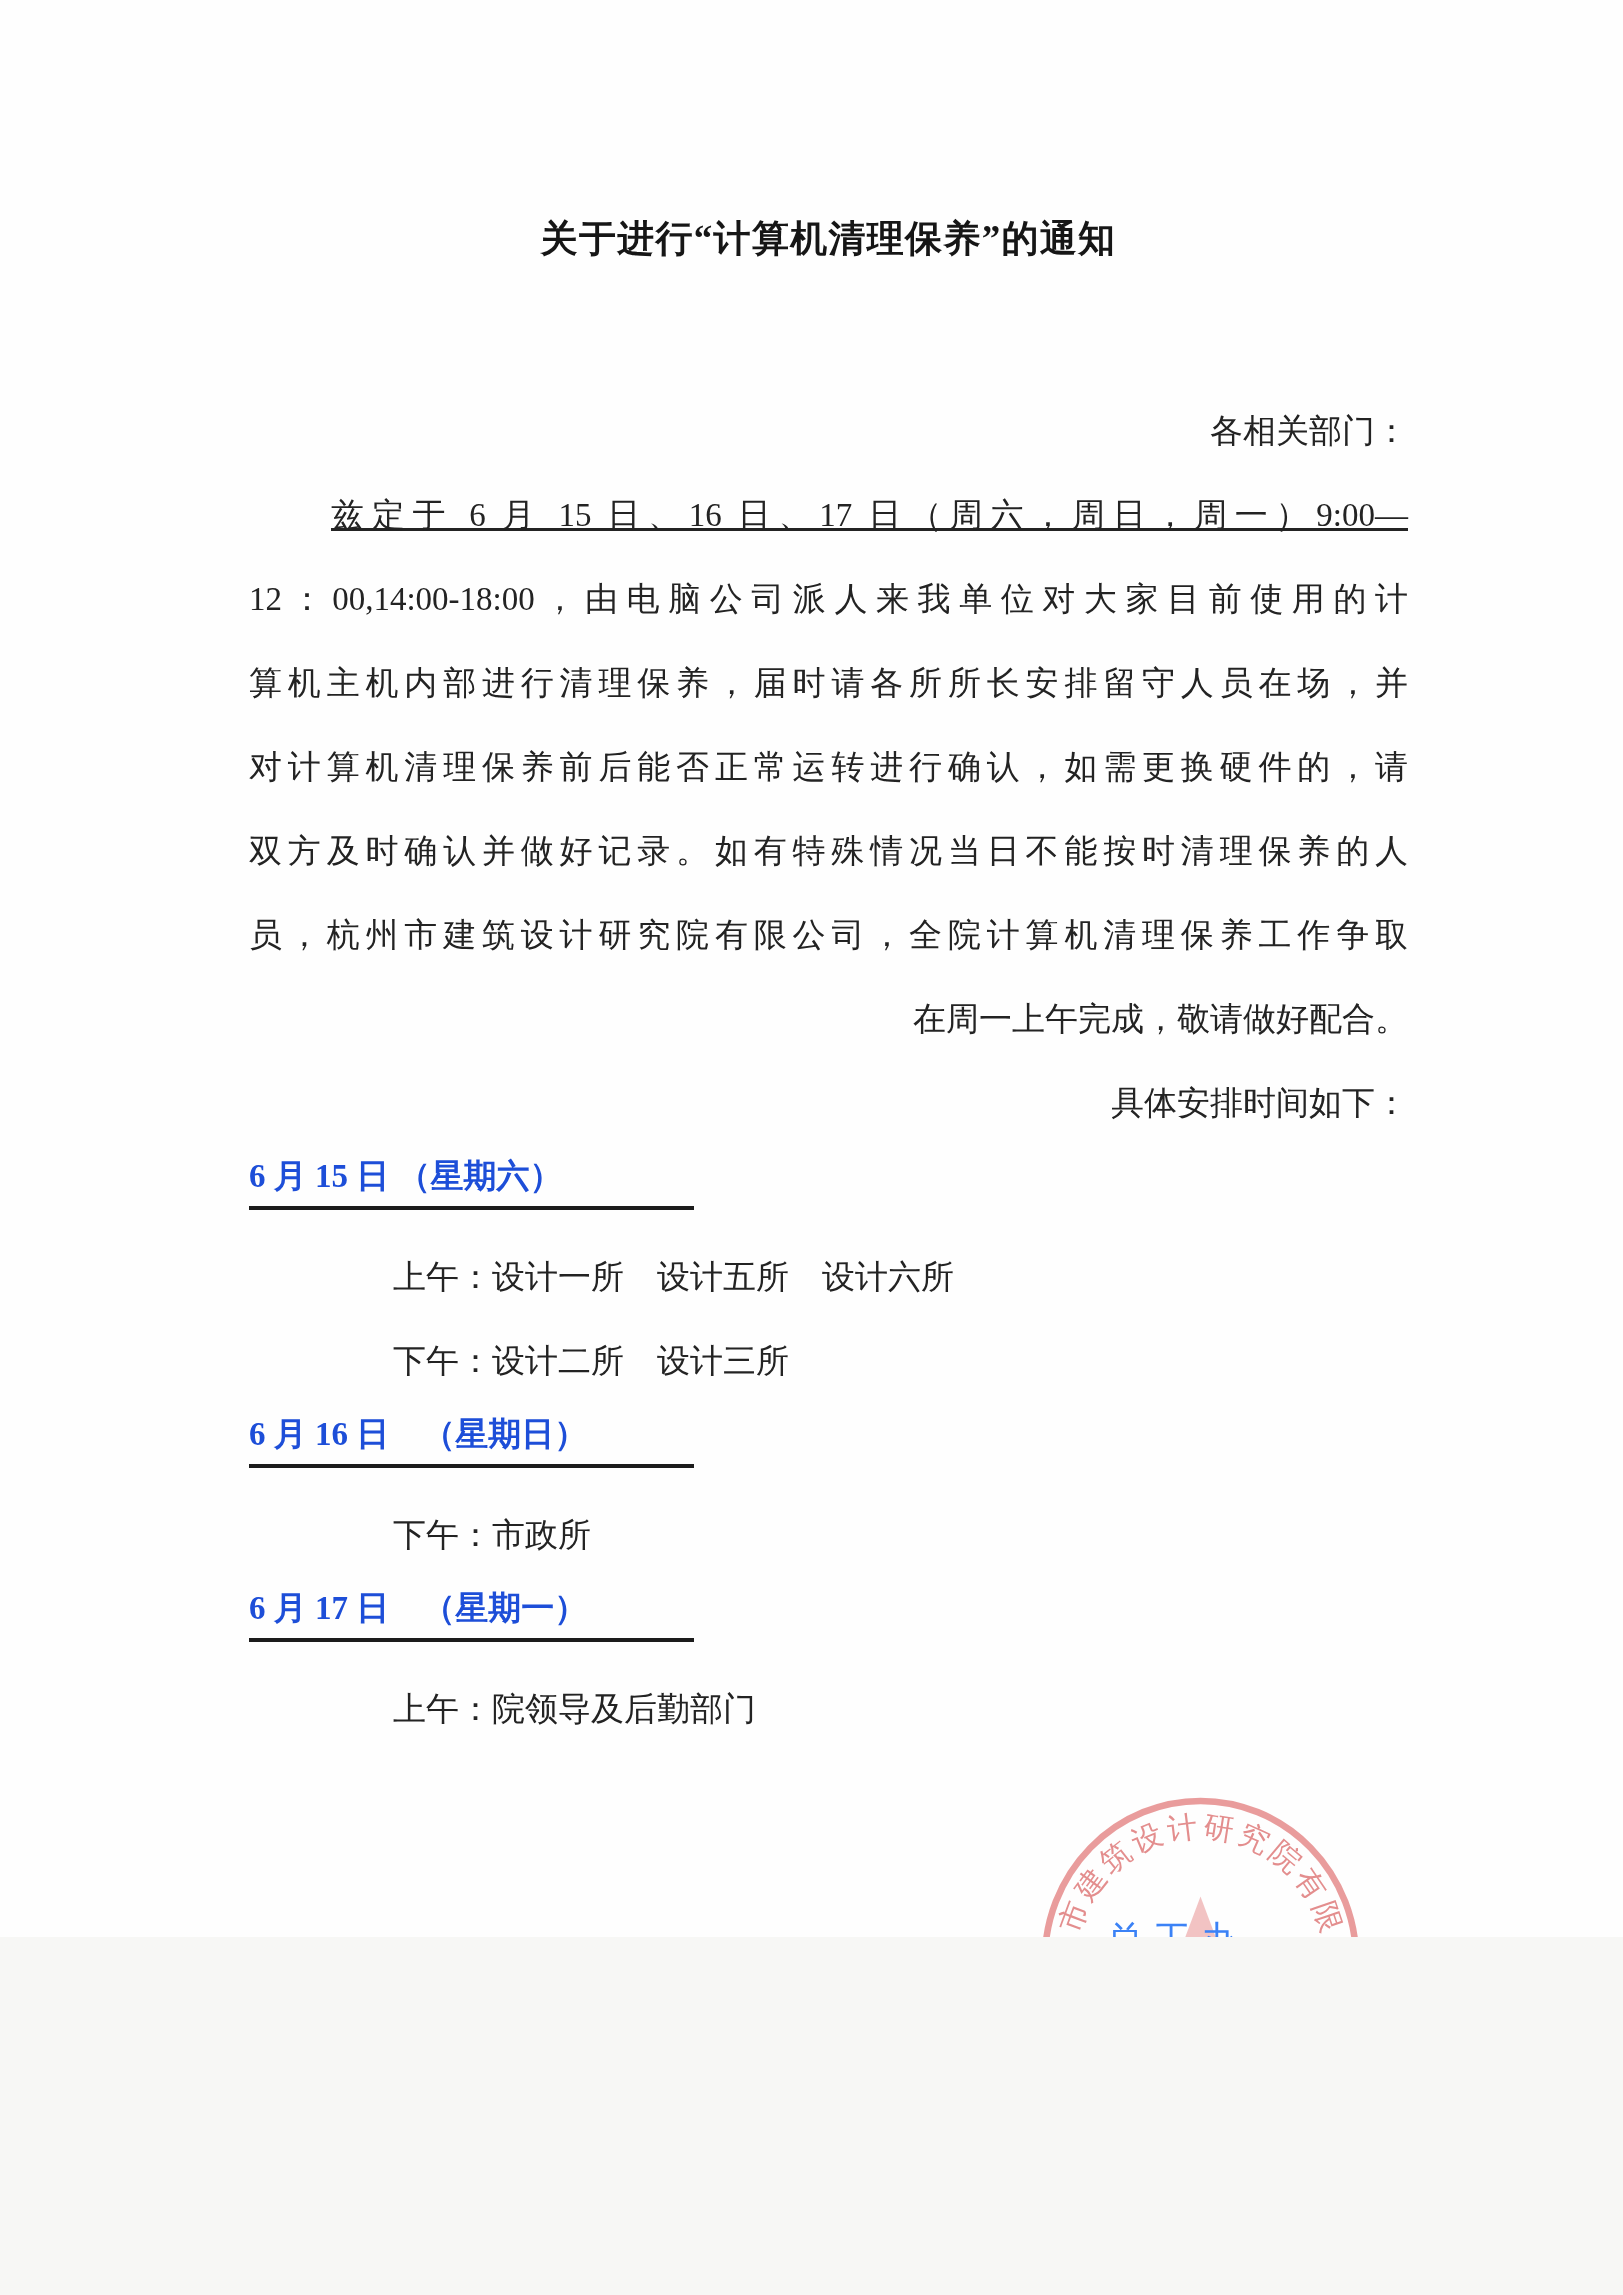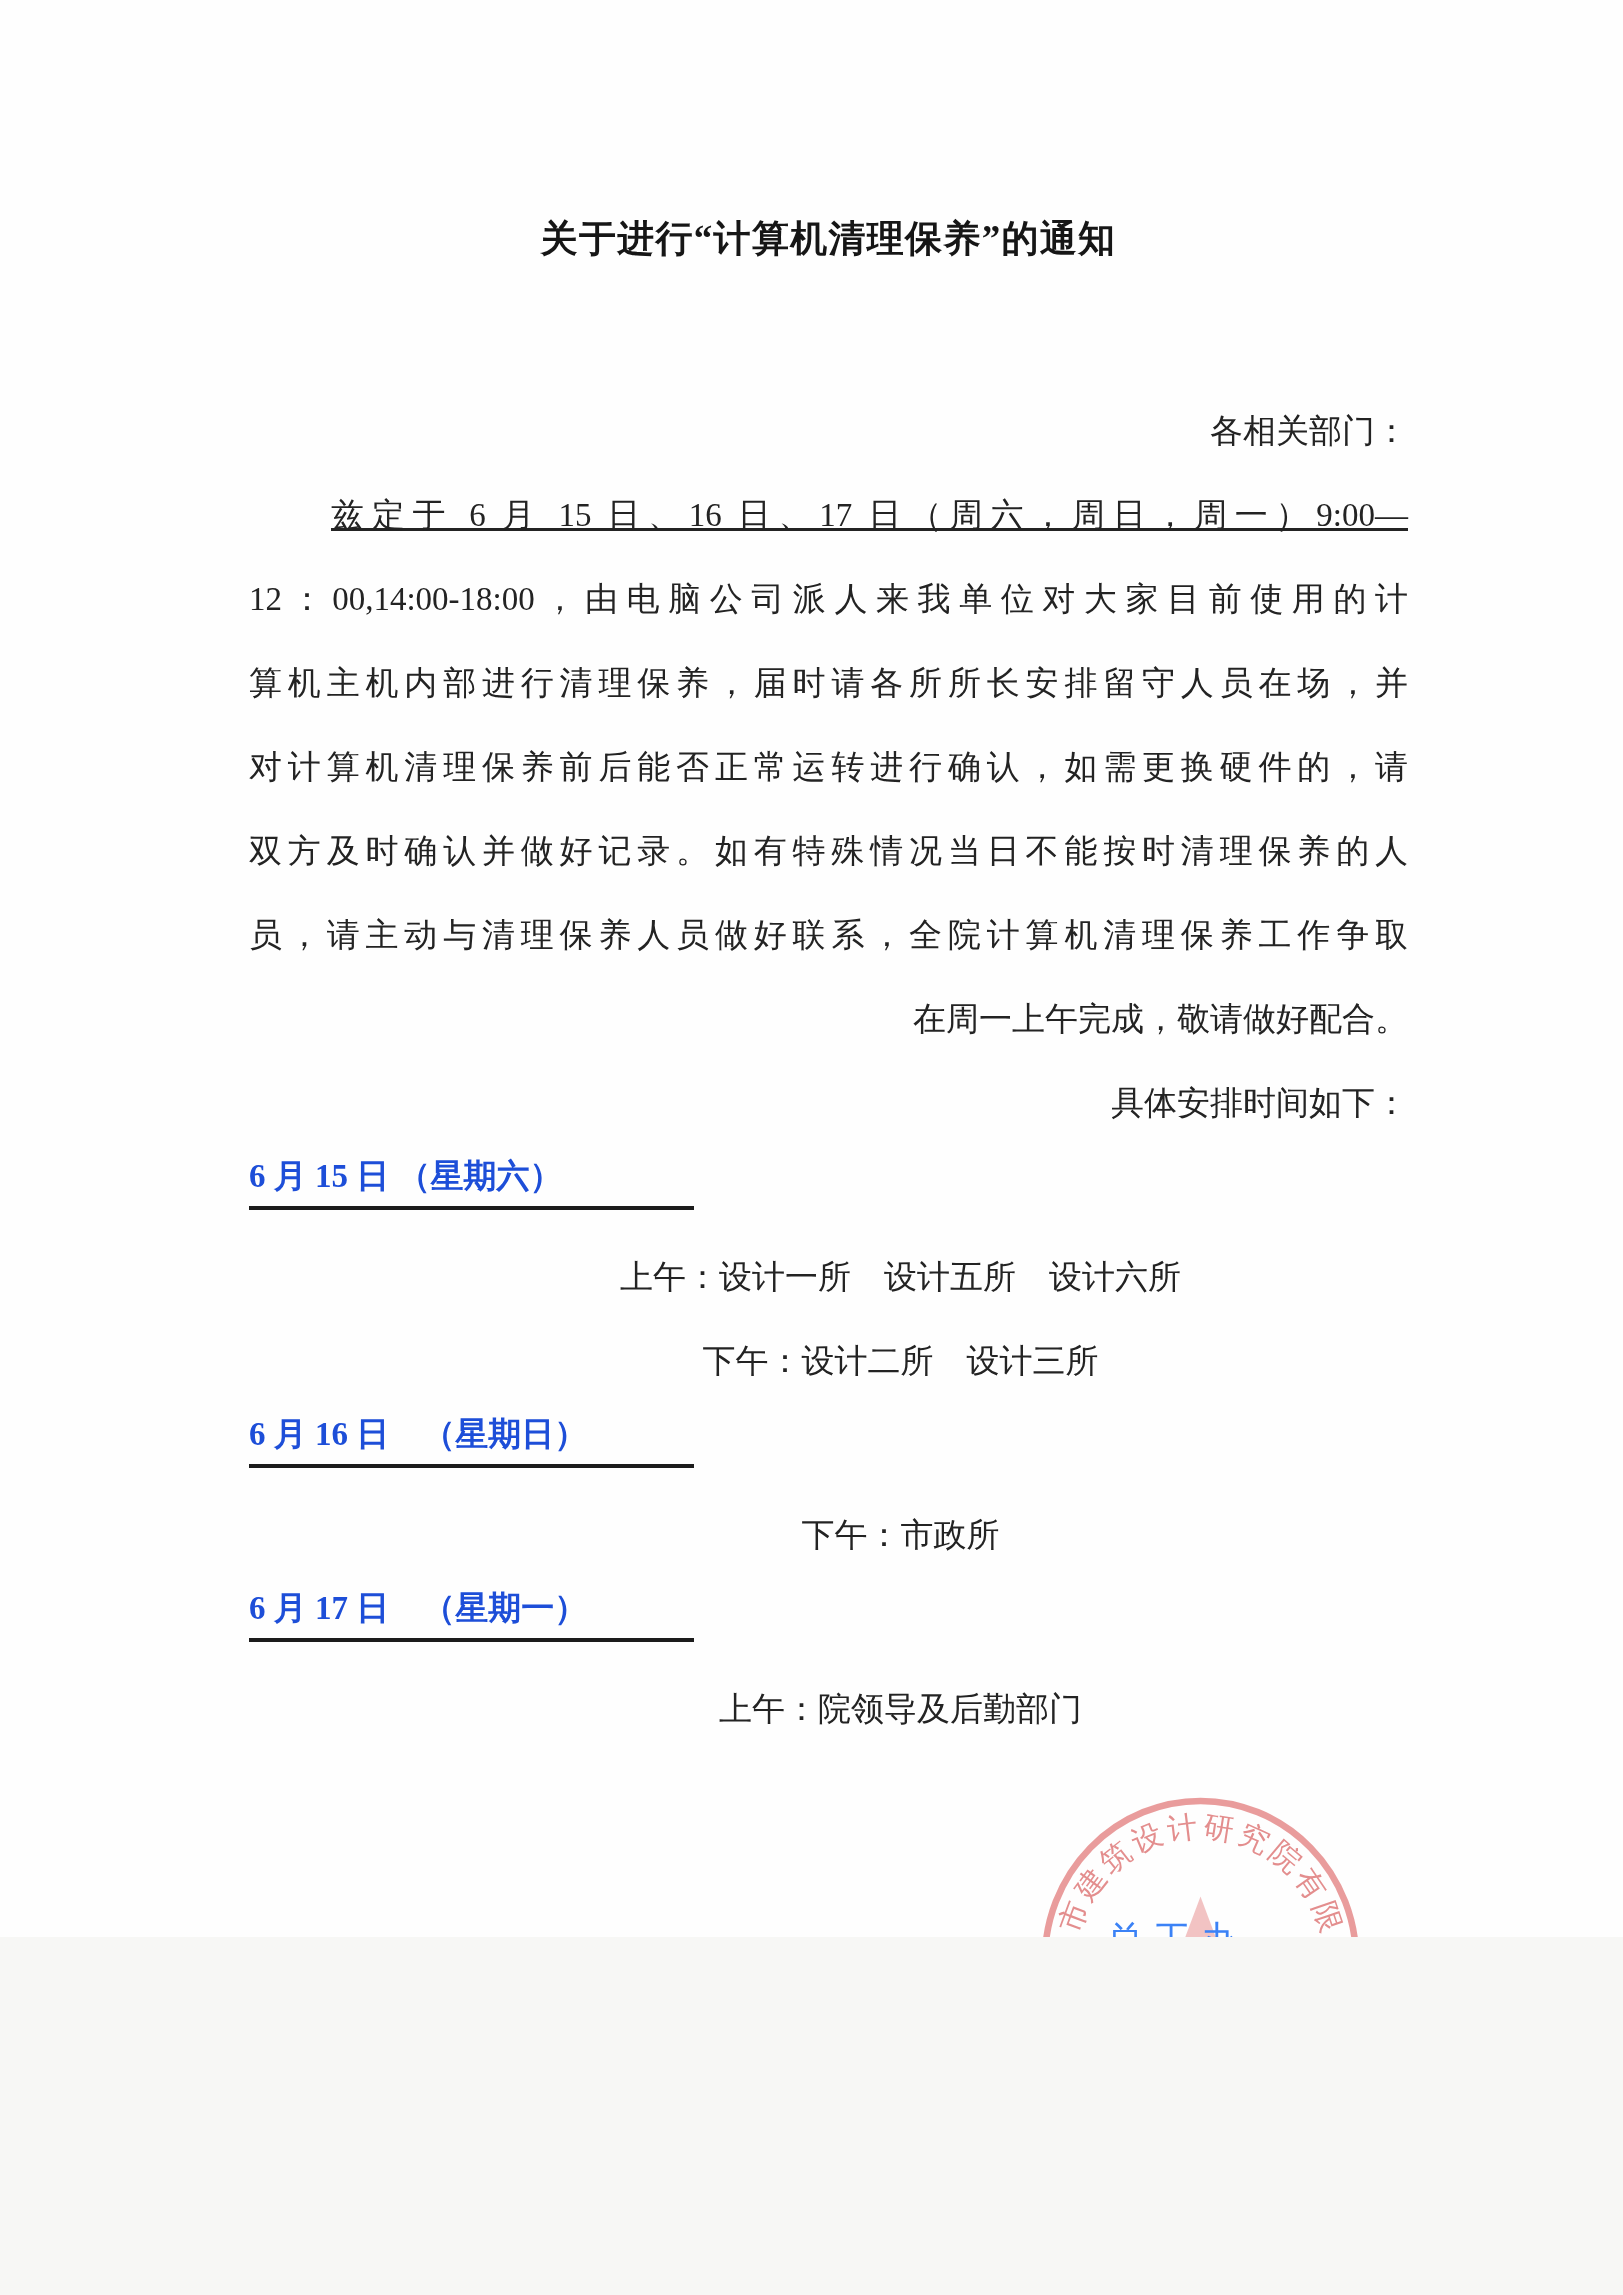--- a/index.html
+++ b/index.html
@@ -53,21 +53,20 @@
     border-bottom:4.6px solid #1c1c1c;
     margin:6.5px 0 25px 0;
     white-space:nowrap;
   }
   .entry{
     font-size:33px;
     line-height:84px;
     color:#232323;
     padding-left:144px;
     white-space:nowrap;
-    text-align:center;
   }
   .stamp{
     position:absolute;
     left:1037px;top:1797px;
     width:327px;height:327px;
     opacity:0.88;
   }
   .sig-dept{
     position:absolute;
     left:1106px;top:1915px;
@@ -94,21 +93,21 @@
 
     <h1 class="doc-title">关于进行“计算机清理保养”的通知</h1>
 
     <div class="body-line">各相关部门：</div>
 
     <div class="body-line just indent">兹定于 6 月 15 日、16 日、17 日（周六，周日，周一）9:00—</div>
     <div class="body-line just">12：00,14:00-18:00，由电脑公司派人来我单位对大家目前使用的计</div>
     <div class="body-line just">算机主机内部进行清理保养，届时请各所所长安排留守人员在场，并</div>
     <div class="body-line just">对计算机清理保养前后能否正常运转进行确认，如需更换硬件的，请</div>
     <div class="body-line just">双方及时确认并做好记录。如有特殊情况当日不能按时清理保养的人</div>
-    <div class="body-line just">员，请主动与清理保养人员做好联系，全院计算机清理保养工作争取</div>
+    <div class="body-line just">员，杭州市建筑设计研究院有限公司，全院计算机清理保养工作争取</div>
     <div class="body-line">在周一上午完成，敬请做好配合。</div>
 
     <div class="body-line">具体安排时间如下：</div>
 
     <div class="sec-header">6 月 15 日 （星期六）</div>
     <div class="entry">上午：设计一所　设计五所　设计六所</div>
     <div class="entry">下午：设计二所　设计三所</div>
 
     <div class="sec-header">6 月 16 日　（星期日）</div>
     <div class="entry">下午：市政所</div>

